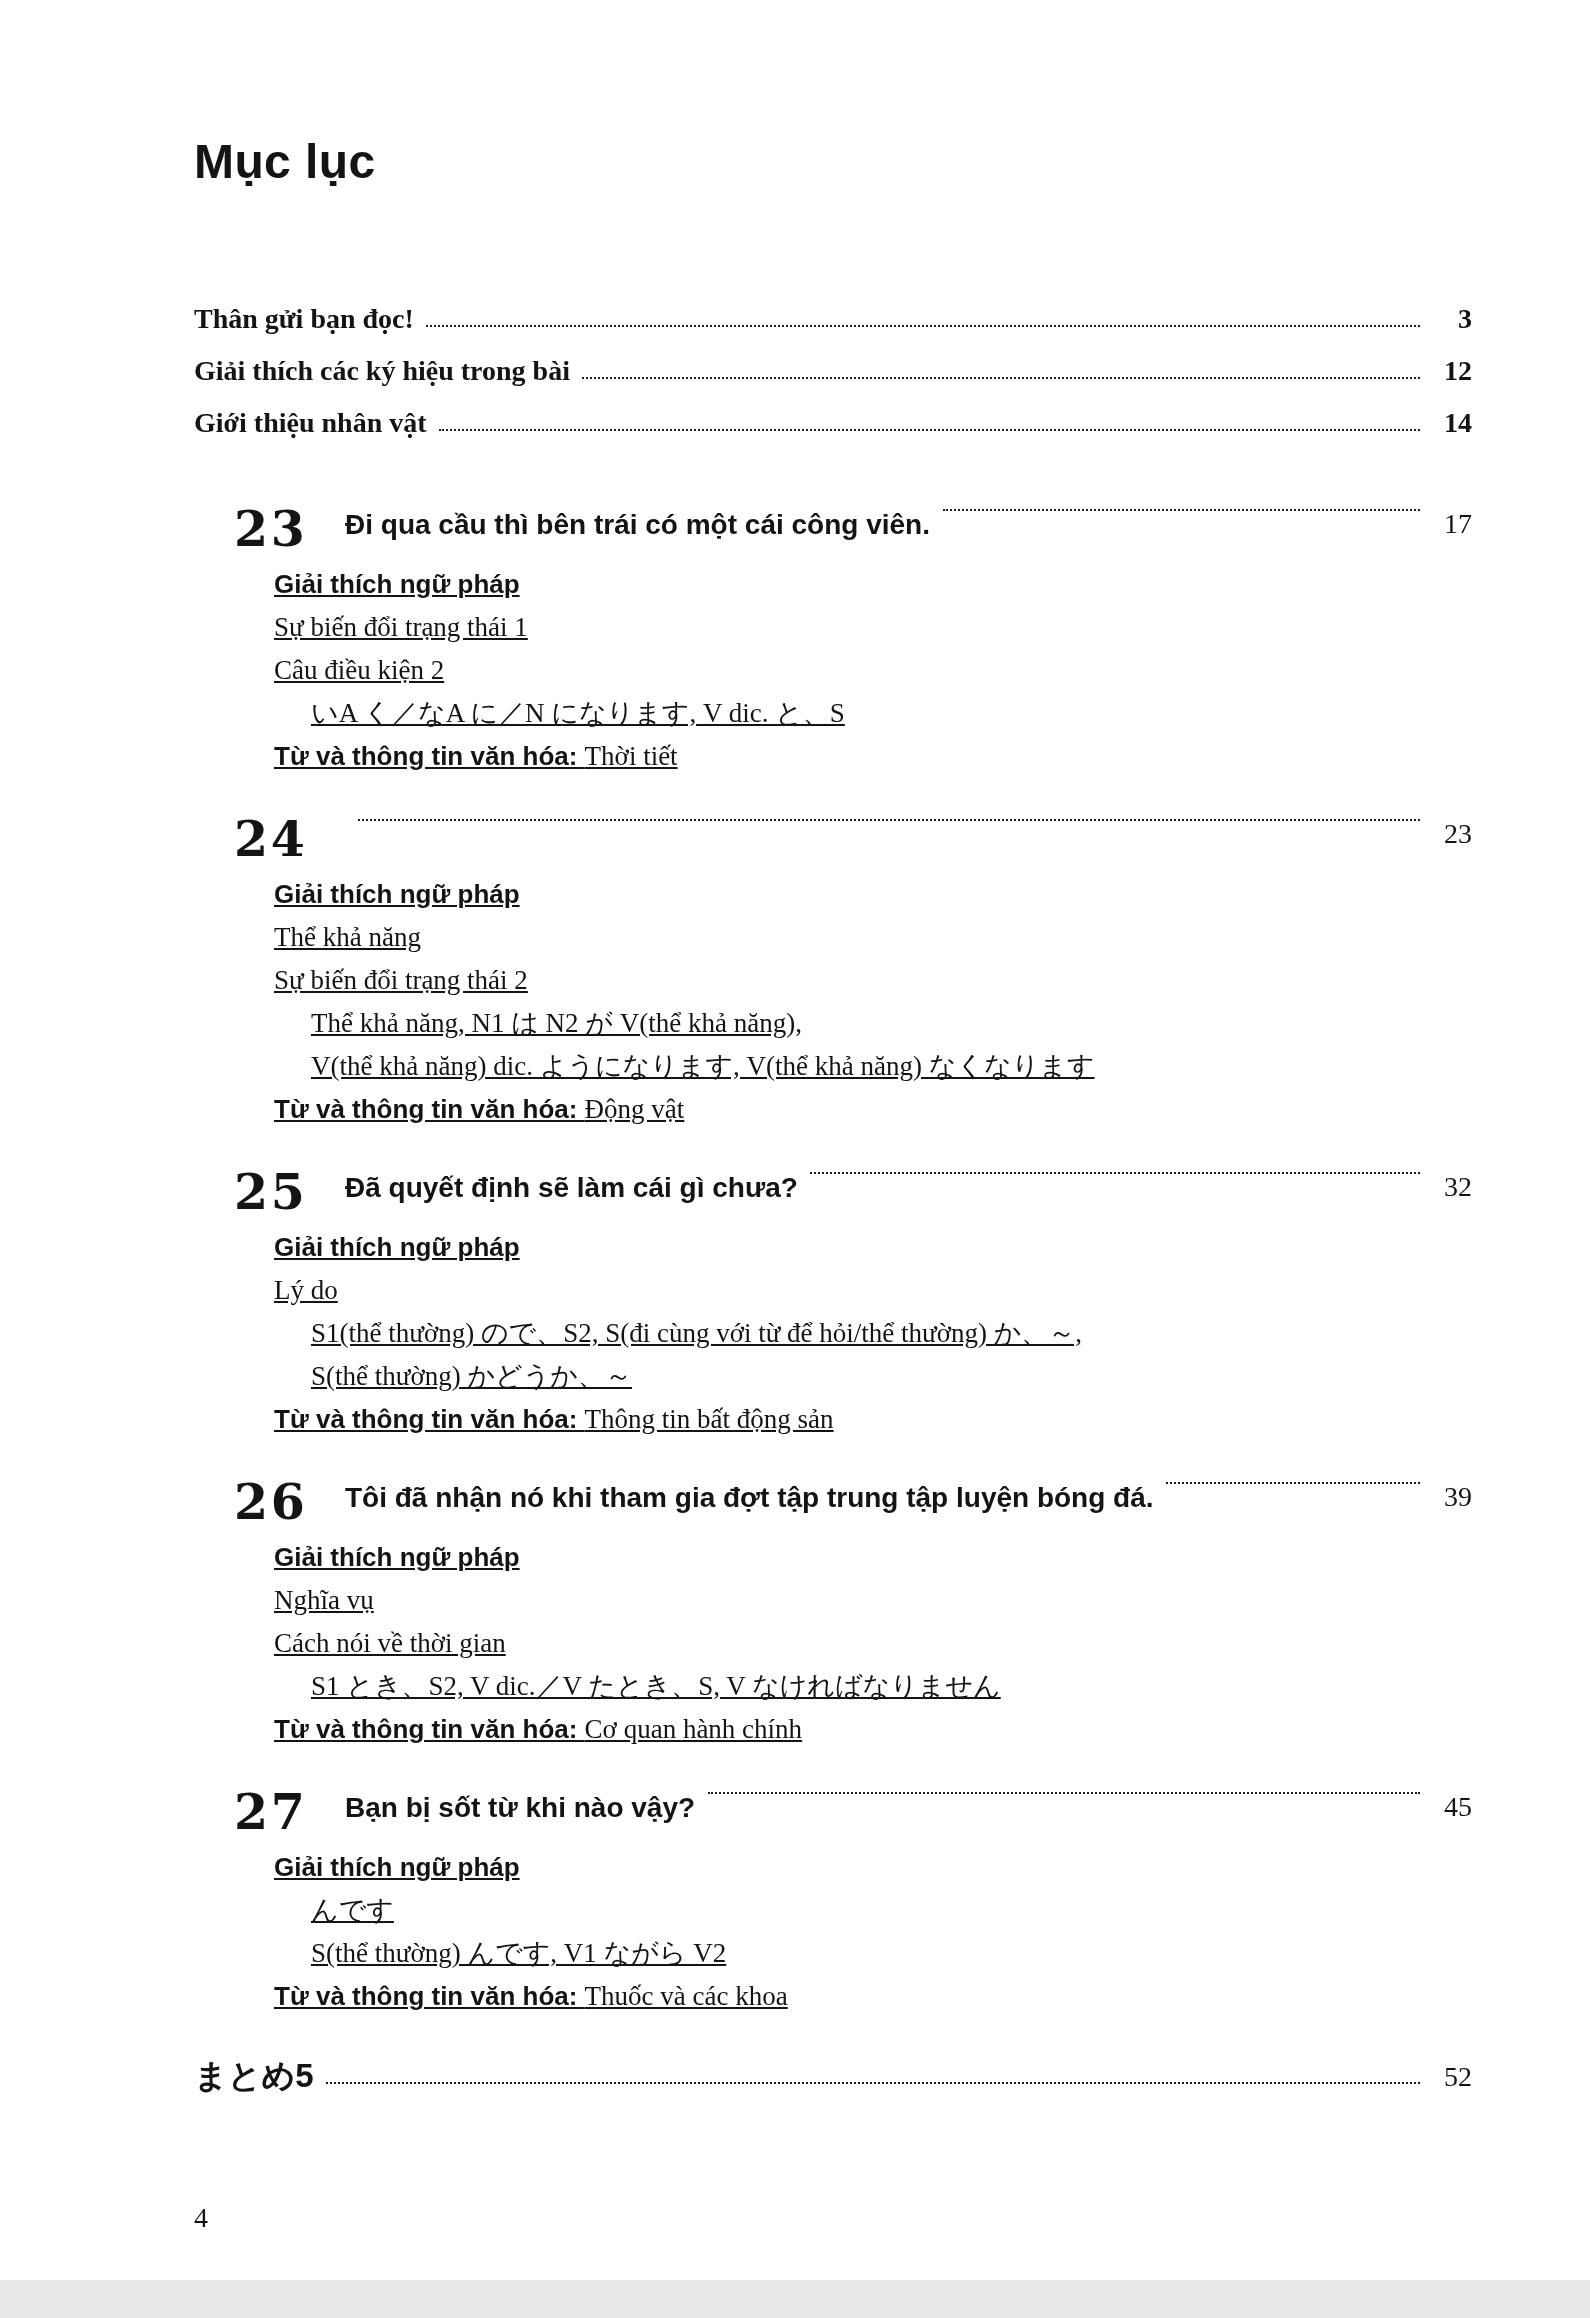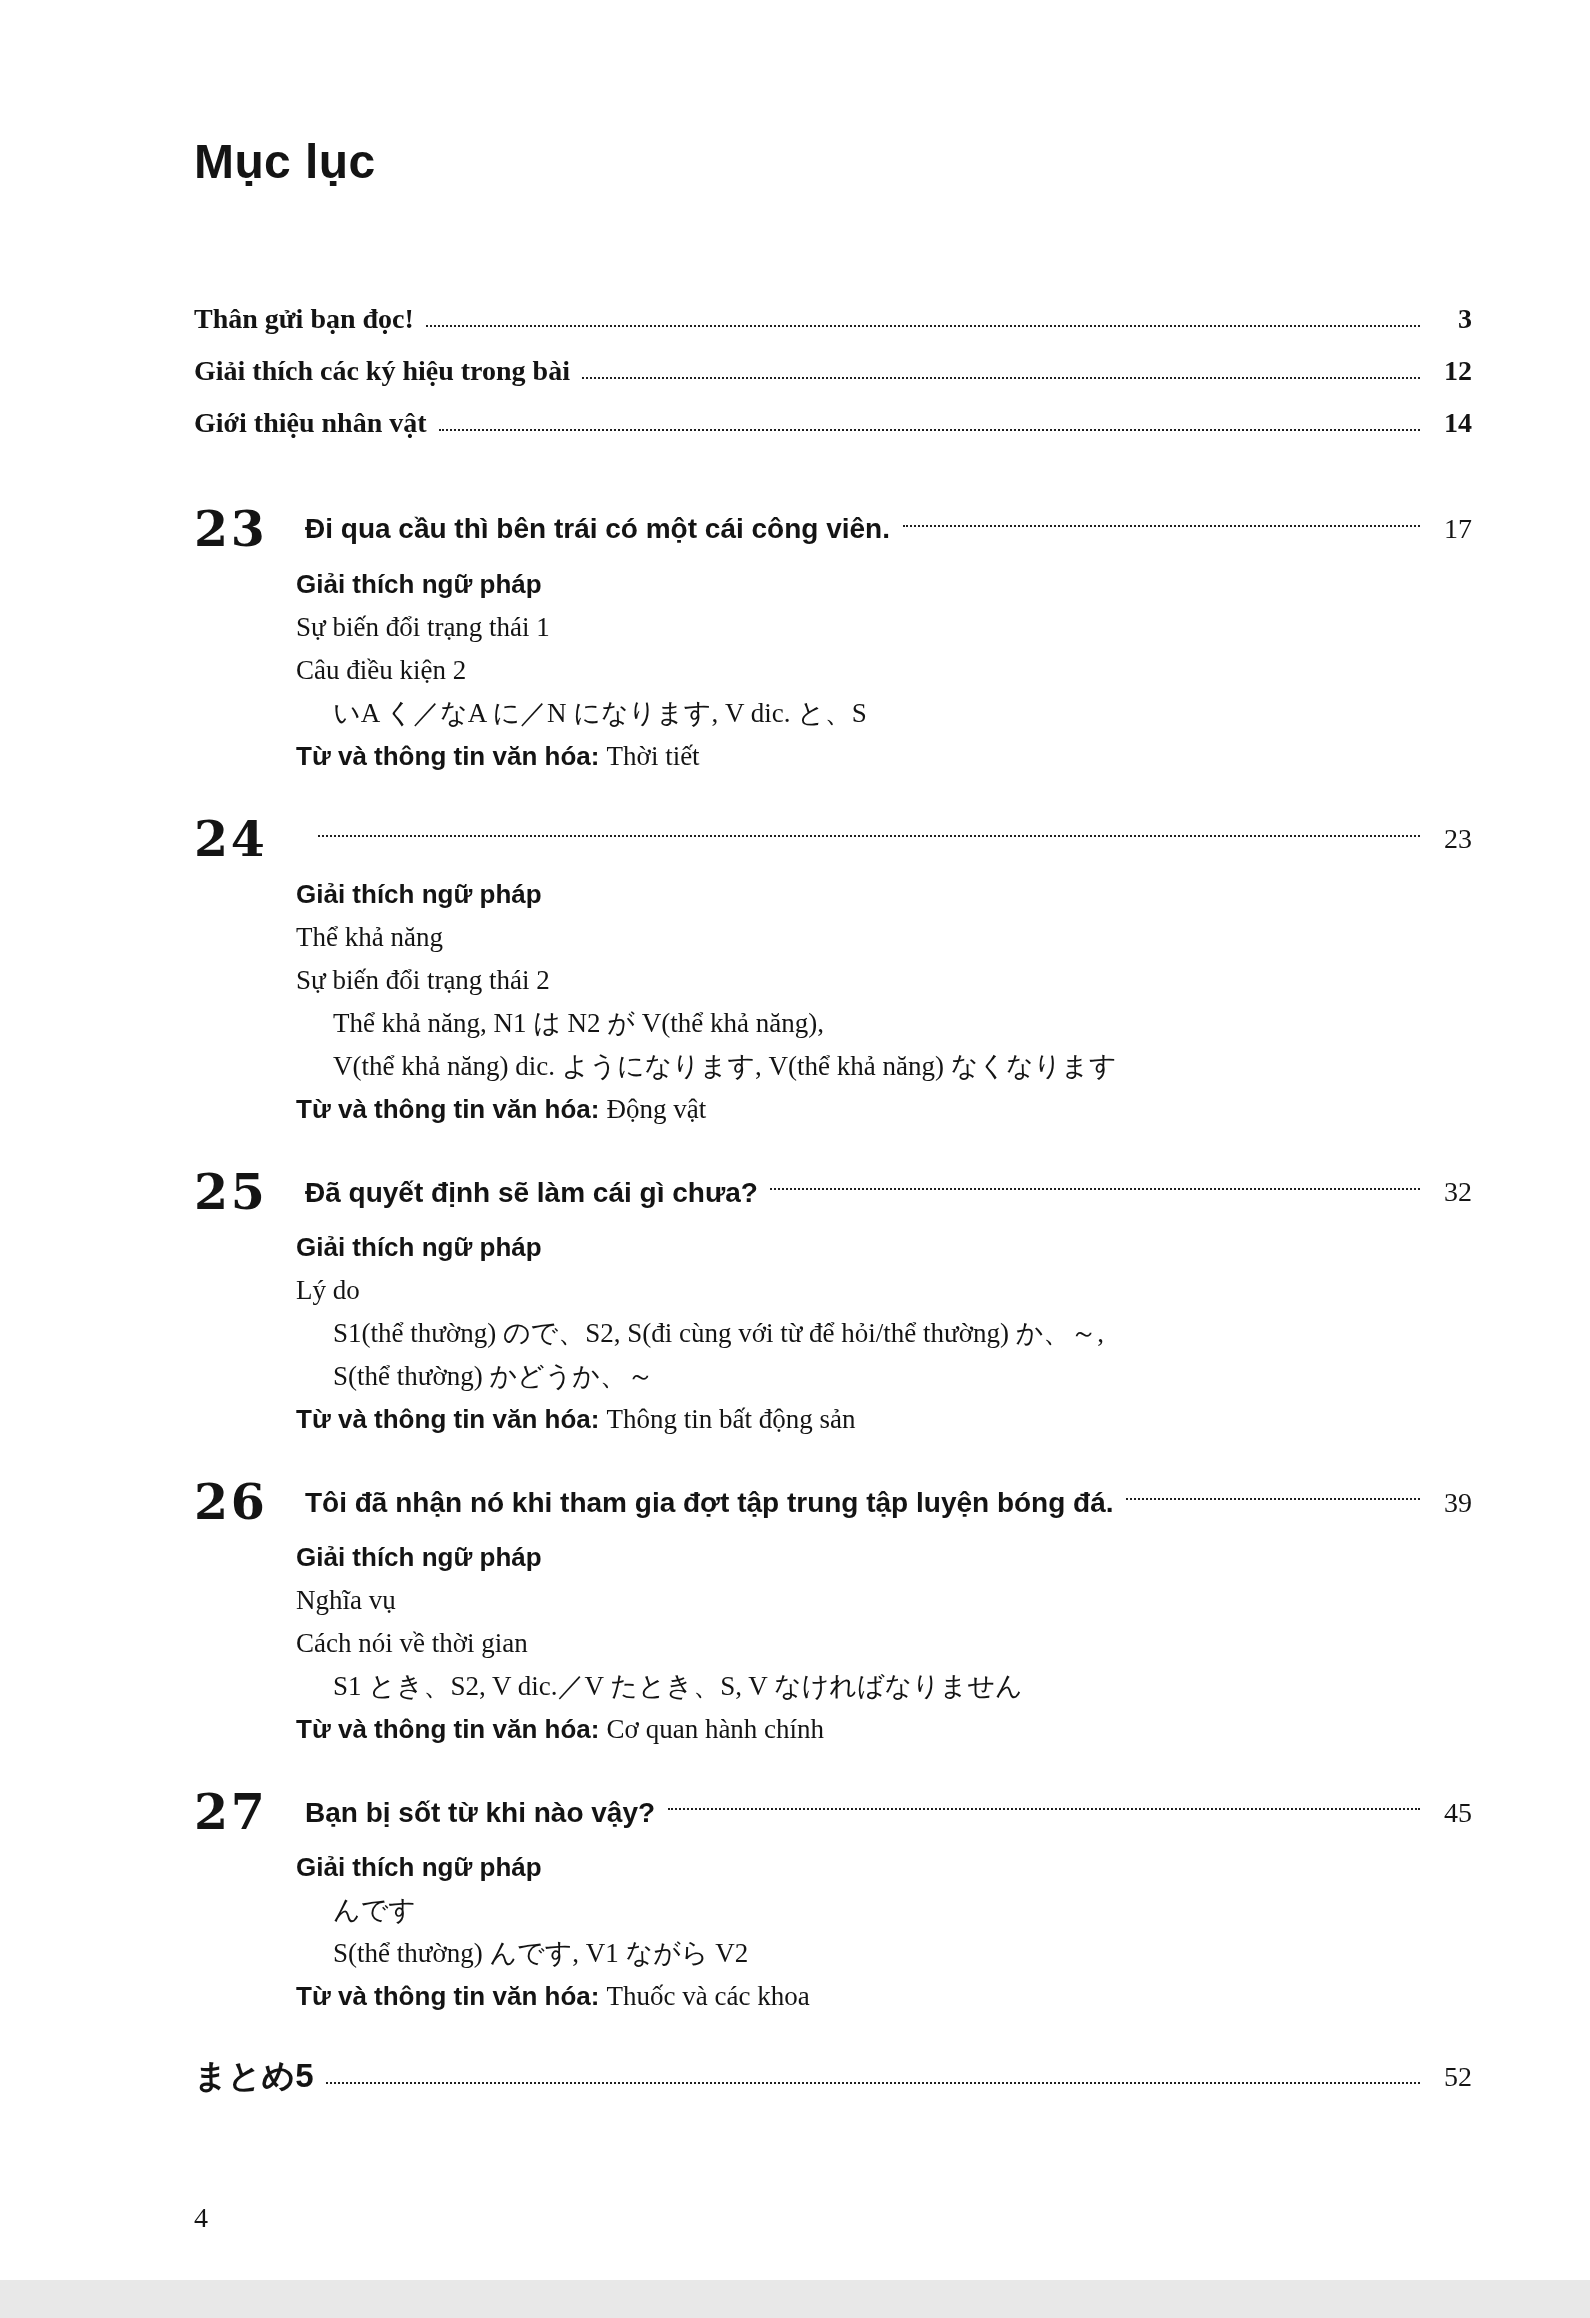--- a/index.html
+++ b/index.html
@@ -50,41 +50,42 @@
   .fm-row { margin-bottom: 19.6px; font-weight: bold; }
   .fm-label {
     font-size: 28px;
     line-height: 1.15;
     flex: none;
   }
   
   .chapter { margin-bottom: 41px; }
   .chapter-head {
     display: flex;
-    align-items: center;
+    align-items: flex-start;
     margin-bottom: 12.5px;
+    margin-left: 40px;
   }
   .chapter-num {
     font-family: "DejaVu Serif", serif;
     font-weight: 700;
     font-size: 49px;
     line-height: 0.85;
     width: 111px;
     flex: none;
     letter-spacing: 2.7px;
   }
   .chapter-title {
     font-family: "Liberation Sans", sans-serif;
     font-weight: 700;
     font-size: 28px;
     line-height: 1.15;
     flex: none;
     max-width: 981px;
   }
-  .chapter-items { margin-left: 102px; }
+  .chapter-items { margin-left: 80px; text-decoration: underline; }
   .item {
     font-size: 27px;
     line-height: 43px;
     white-space: nowrap;
   }
   .item.bold {
     font-family: "Liberation Sans", sans-serif;
     font-weight: 700;
     font-size: 26px;
   }

